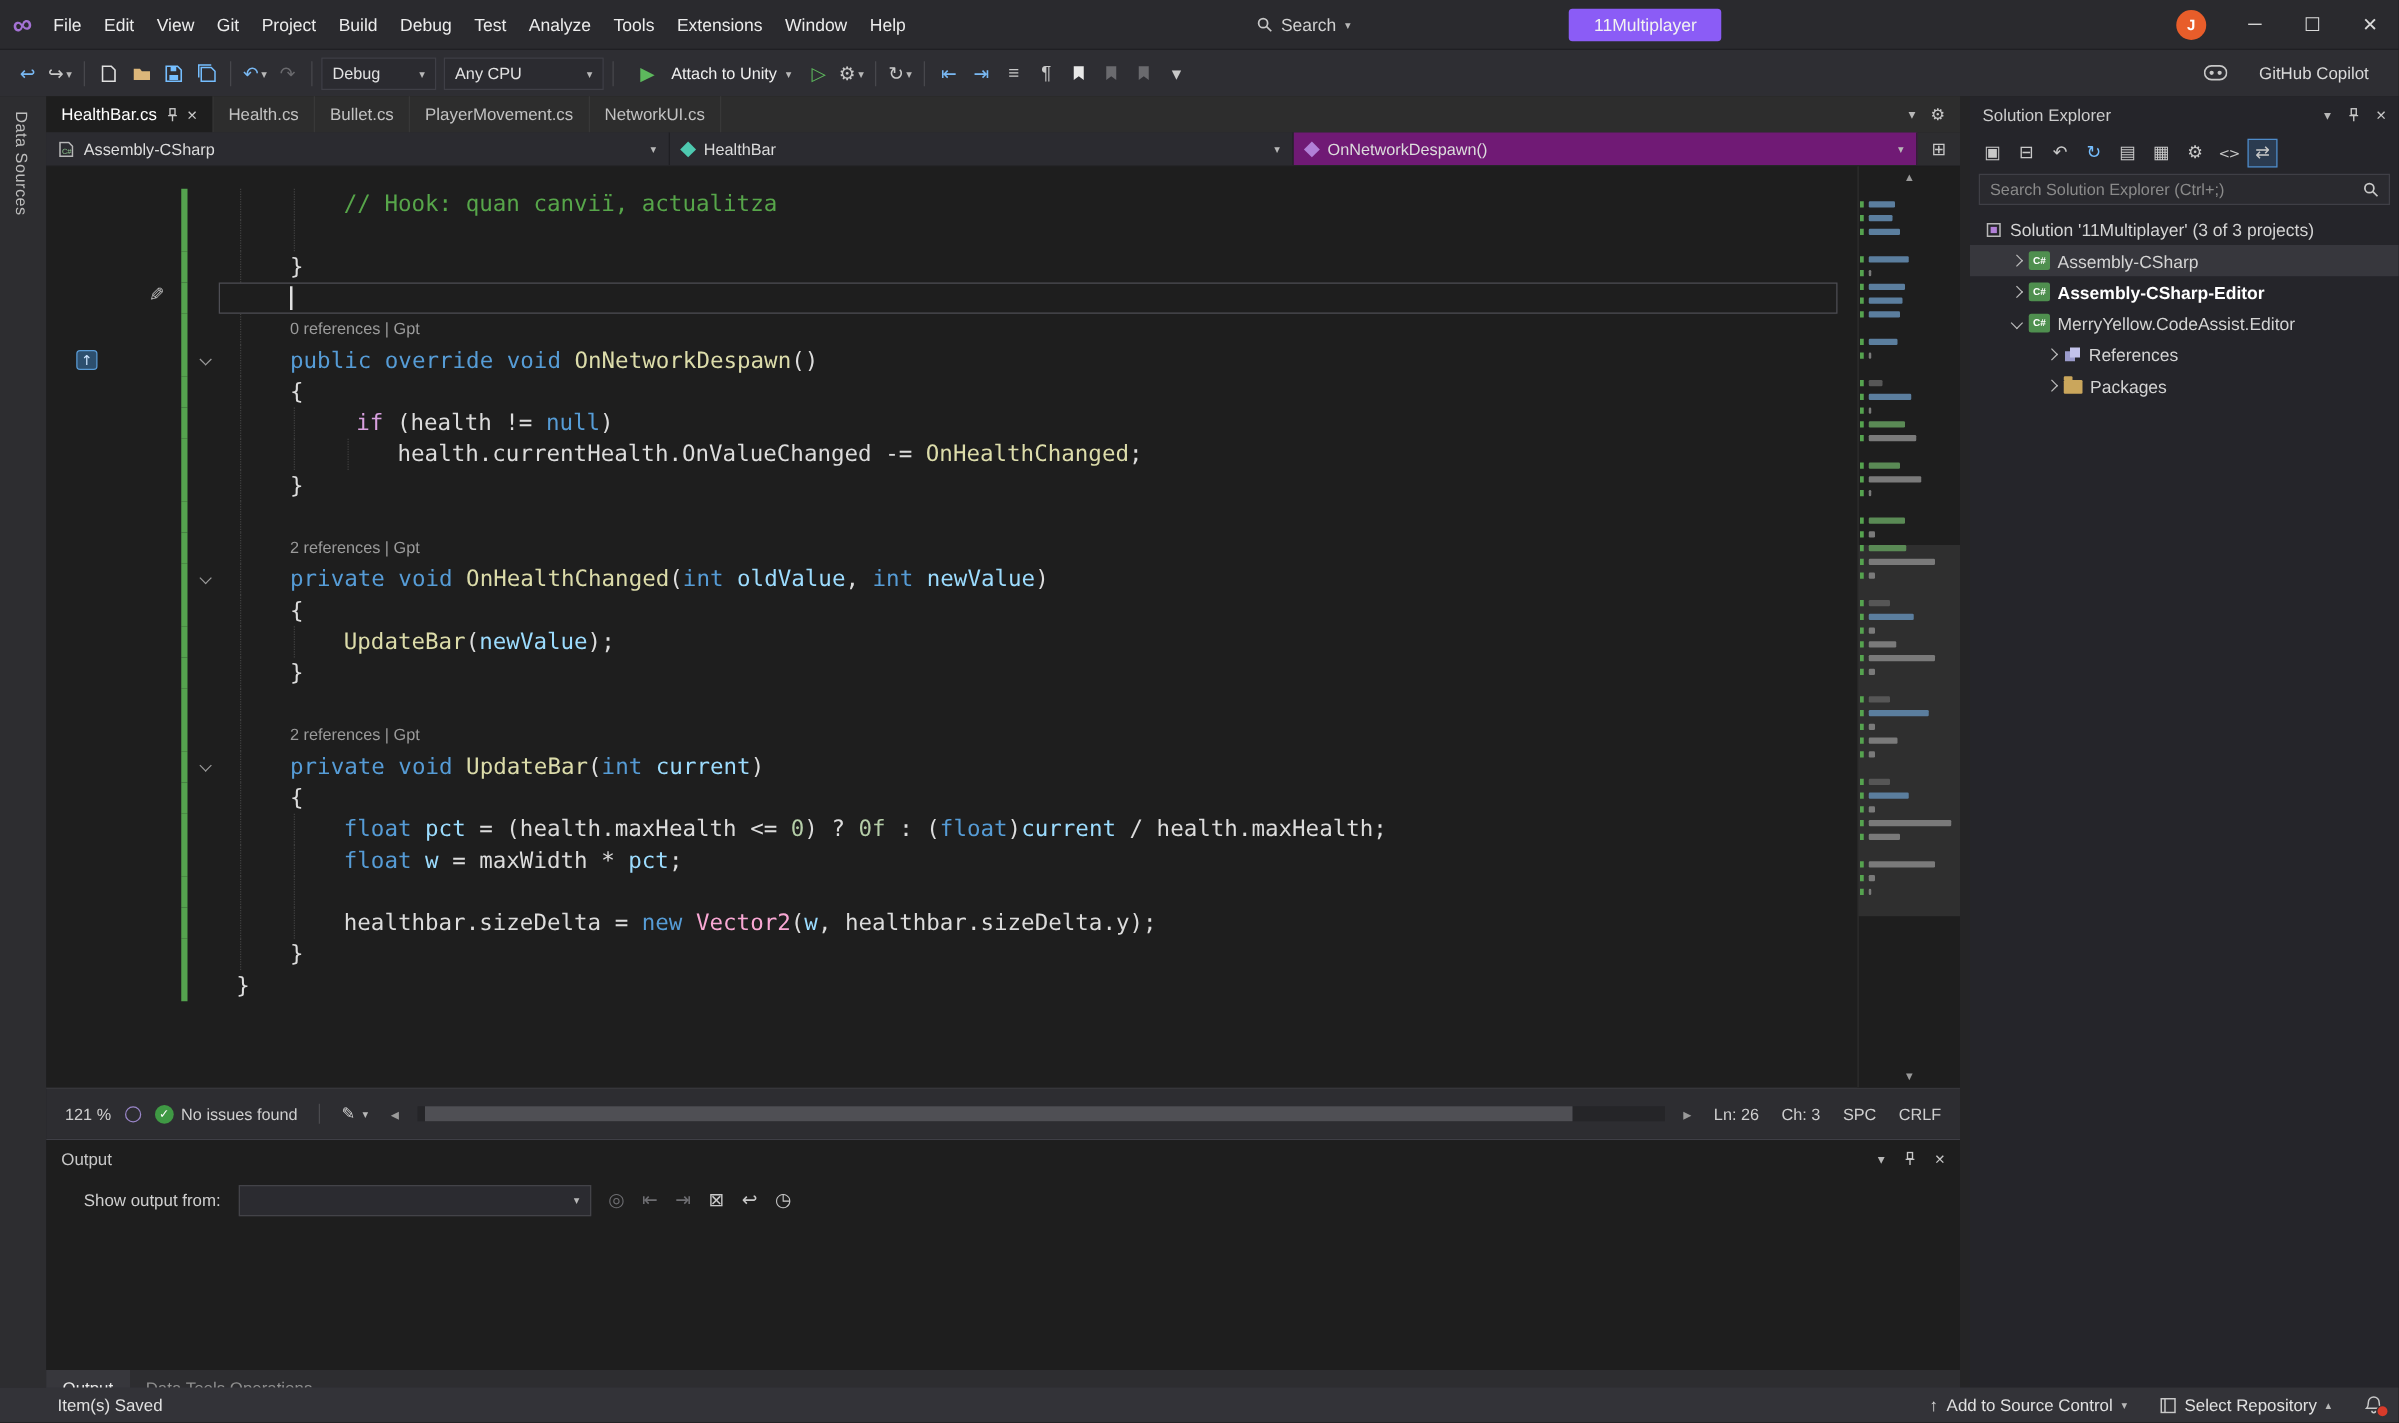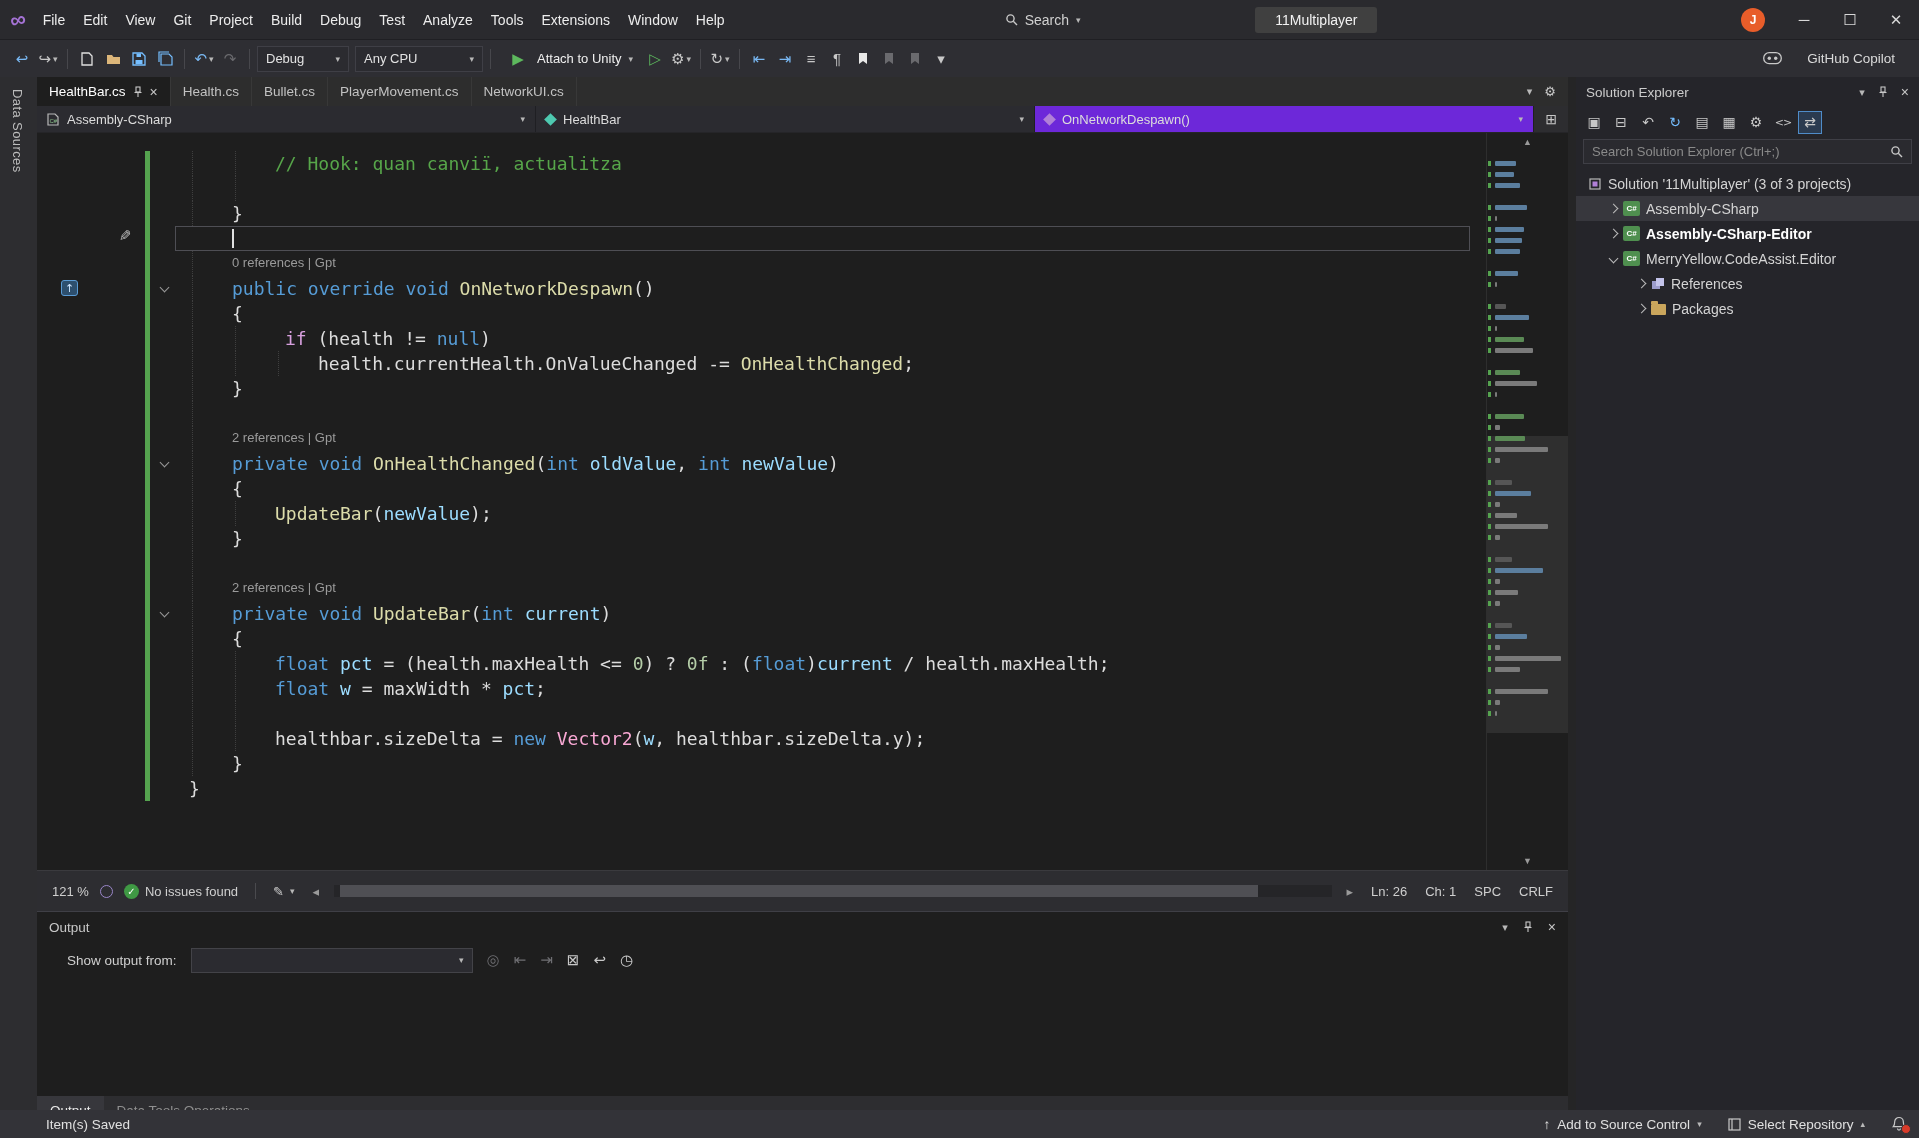--- a/index.html
+++ b/index.html
@@ -5,21 +5,21 @@
   *{box-sizing:border-box;margin:0;padding:0;}
   html,body{width:1919px;height:1138px;overflow:hidden;background:#1e1e1e;}
   body{font-family:"Liberation Sans",sans-serif;color:#cccccc;font-size:14px;-webkit-font-smoothing:antialiased;}
   .app{width:1919px;height:1138px;display:flex;flex-direction:column;background:#252526;}
 
   
   .titlebar{height:40px;background:#2a2a2e;display:flex;align-items:center;padding:0 0 0 10px;flex:none;border-bottom:1px solid #1f1f23;}
   .vslogo{font-size:22px;font-weight:bold;color:#a472d4;transform:rotate(-12deg);margin-right:8px;line-height:1;}
   .menuitem{padding:0 9px;height:40px;display:flex;align-items:center;color:#ececec;font-size:14px;cursor:default;}
   .tb-search{display:flex;align-items:center;gap:7px;color:#d0d0d0;font-size:14px;margin:0 30px;}
-  .title-box{background:#404040;border-radius:3px;padding:5px 20px;font-size:14px;color:#f2f2f2;}
+  .title-box{background:#8b5cf6;border-radius:3px;padding:5px 20px;font-size:14px;color:#f2f2f2;}
   .avatar{width:24px;height:24px;border-radius:50%;background:#e85d2a;color:#fff;font-size:12px;font-weight:bold;display:flex;align-items:center;justify-content:center;margin:0 16px 0 26px;}
   .winbtn{width:46px;height:40px;display:flex;align-items:center;justify-content:center;color:#d9d9d9;font-size:15px;}
   .chev-glyph{font-size:9px;color:#b8b8b8;}
 
   
   .toolbar{height:37px;background:#2e2e33;display:flex;align-items:center;padding:0 10px;flex:none;gap:2px;}
   .tbi{min-width:24px;height:26px;display:flex;align-items:center;justify-content:center;font-size:15px;color:#c8c8c8;gap:2px;}
   .tbi.blue{color:#79b8f3;}
   .tbi.dim{color:#6a6a6e;}
   .tbi.green{color:#5db85d;}
@@ -37,21 +37,21 @@
   
   .tabstrip{height:29px;background:#2d2d2d;display:flex;align-items:stretch;flex:none;}
   .dtab{display:flex;align-items:center;padding:0 12px;font-size:13.5px;color:#c2c2c2;border-right:1px solid #383838;gap:7px;}
   .dtab.active{background:#1e1e1e;color:#ffffff;}
   .tab-x{font-size:14px;color:#c8c8c8;line-height:1;}
   .tabstrip-right{margin-left:auto;display:flex;align-items:center;gap:12px;padding:0 12px;}
 
   
   .navbar{height:27px;background:#2d2d30;display:flex;align-items:stretch;flex:none;border-bottom:1px solid #252528;}
   .navcombo{flex:1;display:flex;align-items:center;gap:8px;padding:0 10px;font-size:13px;color:#dcdcdc;background:#2b2b30;border-right:1px solid #1f1f23;}
-  .navcombo.member{background:#6d28d9;}
+  .navcombo.member{background:#701a75;}
   .navcombo .chev-glyph{margin-left:auto;}
   .cube{width:9px;height:9px;transform:rotate(45deg);display:inline-block;flex:none;}
   .split-btn{width:34px;display:flex;align-items:center;justify-content:center;color:#c8c8c8;font-size:14px;}
 
   
   .editor-wrap{height:737px;display:flex;background:#1e1e1e;flex:none;position:relative;min-height:0;}
   .code-area{flex:1;position:relative;padding-top:18px;overflow:hidden;font-family:"DejaVu Sans Mono",monospace;}
   .code-line{height:25px;position:relative;white-space:pre;font-size:18px;color:#dcdcdc;}
   .change-bar{position:absolute;left:108px;width:5px;top:0;bottom:0;background:#55a34f;}
   .indent-guide{position:absolute;top:0;bottom:0;width:0;border-left:1px dotted #3f3f3f;}
@@ -441,21 +441,21 @@
         <span class="es-item">
             <span style="font-family:'DejaVu Sans'">✎</span>
             <span class="chev-glyph">▾</span>
           </span>
         <span class="es-item" style="color:#9a9a9a">◂</span>
         <div class="hscroll">
             <div class="hthumb"></div>
           </div>
         <span class="es-item" style="color:#9a9a9a">▸</span>
         <span class="es-item">Ln: 26</span>
-        <span class="es-item">Ch: 1</span>
+        <span class="es-item">Ch: 3</span>
         <span class="es-item">SPC</span>
         <span class="es-item">CRLF</span>
       </div>
 
       <div class="output">
         <div class="out-head">
           <span>Output</span>
           <div class="out-head-icons">
             <span class="chev-glyph" style="font-size:11px">▾</span>
             <svg width="10" height="12" viewBox="0 0 10 12">

